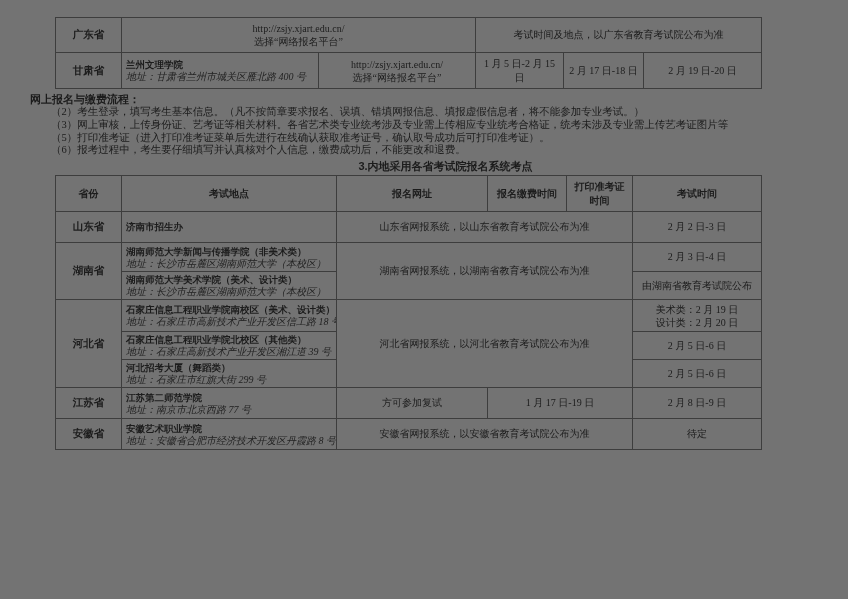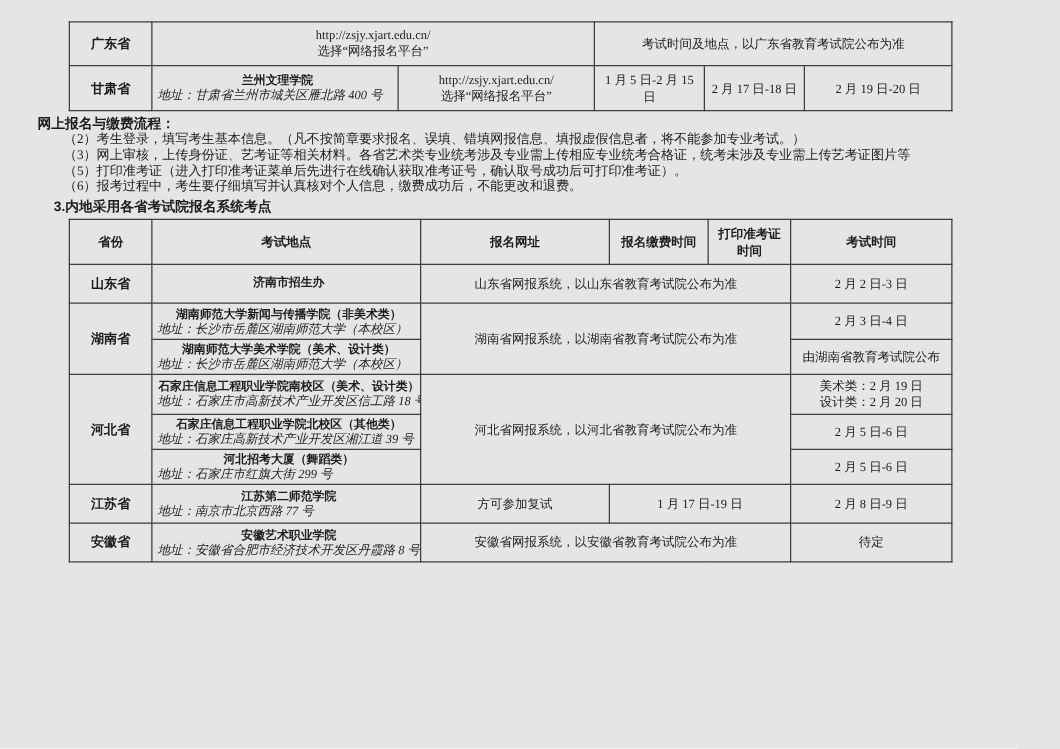--- a/index.html
+++ b/index.html
@@ -2,50 +2,50 @@
 <html><head>
 <meta charset="utf-8">
 <style>
   * { box-sizing: border-box; margin: 0; padding: 0; }
   html, body { width: 848px; height: 599px; background: #ffffff; overflow: hidden; }
   body {
     font-family: "Liberation Serif", "DejaVu Serif", serif;
     color: #1c1c1c;
     position: relative;
   }
-  .page { position: absolute; top: 0; left: 0; width: 848px; height: 599px; background: #e5e5e5; }
+  .page { position: absolute; top: 0; left: 0; width: 848px; height: 599px; background: #737373; }
 
   
   table { border-collapse: collapse; table-layout: fixed; }
   td, th { border: 1px solid #3d3d3d; vertical-align: middle; padding: 1px 2px; }
   .tbl { margin-left: 55px; width: 706px; }
   .tbl1 { margin-top: 17px; }
   .tbl2 { margin-top: 2px; }
 
   .cell-center { text-align: center; font-size: 10px; }
   .cell-province { text-align: center; font-weight: bold; font-size: 10.5px;
                    font-family: "Liberation Sans", "DejaVu Sans", sans-serif; }
   .cell-venue { text-align: left; padding: 2px 0 2px 4px; overflow: hidden; }
   .venue-name { display: block; font-weight: bold; font-size: 9.5px; white-space: nowrap;
-                font-family: "Liberation Sans", "DejaVu Sans", sans-serif; line-height: 12px; text-align: center; }
+                font-family: "Liberation Sans", "DejaVu Sans", sans-serif; line-height: 12px; }
   .venue-addr { display: block; font-size: 10px; white-space: nowrap; line-height: 11px; color: #222; font-style: italic; }
   .two-line span { display: block; line-height: 13px; }
   .hdr { text-align: center; font-weight: bold; font-size: 10px;
          font-family: "Liberation Sans", "DejaVu Sans", sans-serif; }
   .hdr-narrow { padding: 0 6px; }
   .h36 { height: 36px; } .h35 { height: 35px; } .h32 { height: 32px; }
   .h31 { height: 31px; } .h29 { height: 29px; } .h28 { height: 28px; }
 
   
   .process { margin: 4px 3px 0 30px; width: 815px; }
   .process-title { font-weight: bold; font-size: 11px; line-height: 13px;
                    font-family: "Liberation Sans", "DejaVu Sans", sans-serif; }
   .process-item { font-size: 10.5px; line-height: 12.8px; text-indent: 21px; text-align: justify; }
   .section3-title { margin: 2px 0 0 43px; font-weight: bold; font-size: 11px; line-height: 14px;
-                    font-family: "Liberation Sans", "DejaVu Sans", sans-serif; }
+                    font-family: "Liberation Sans", "DejaVu Sans", sans-serif; text-align: center; }
 </style>
 </head>
 <body>
 
 <div class="page">
 
   <table class="tbl tbl1">
     <colgroup>
       <col style="width:66px">
         <col style="width:197px">

